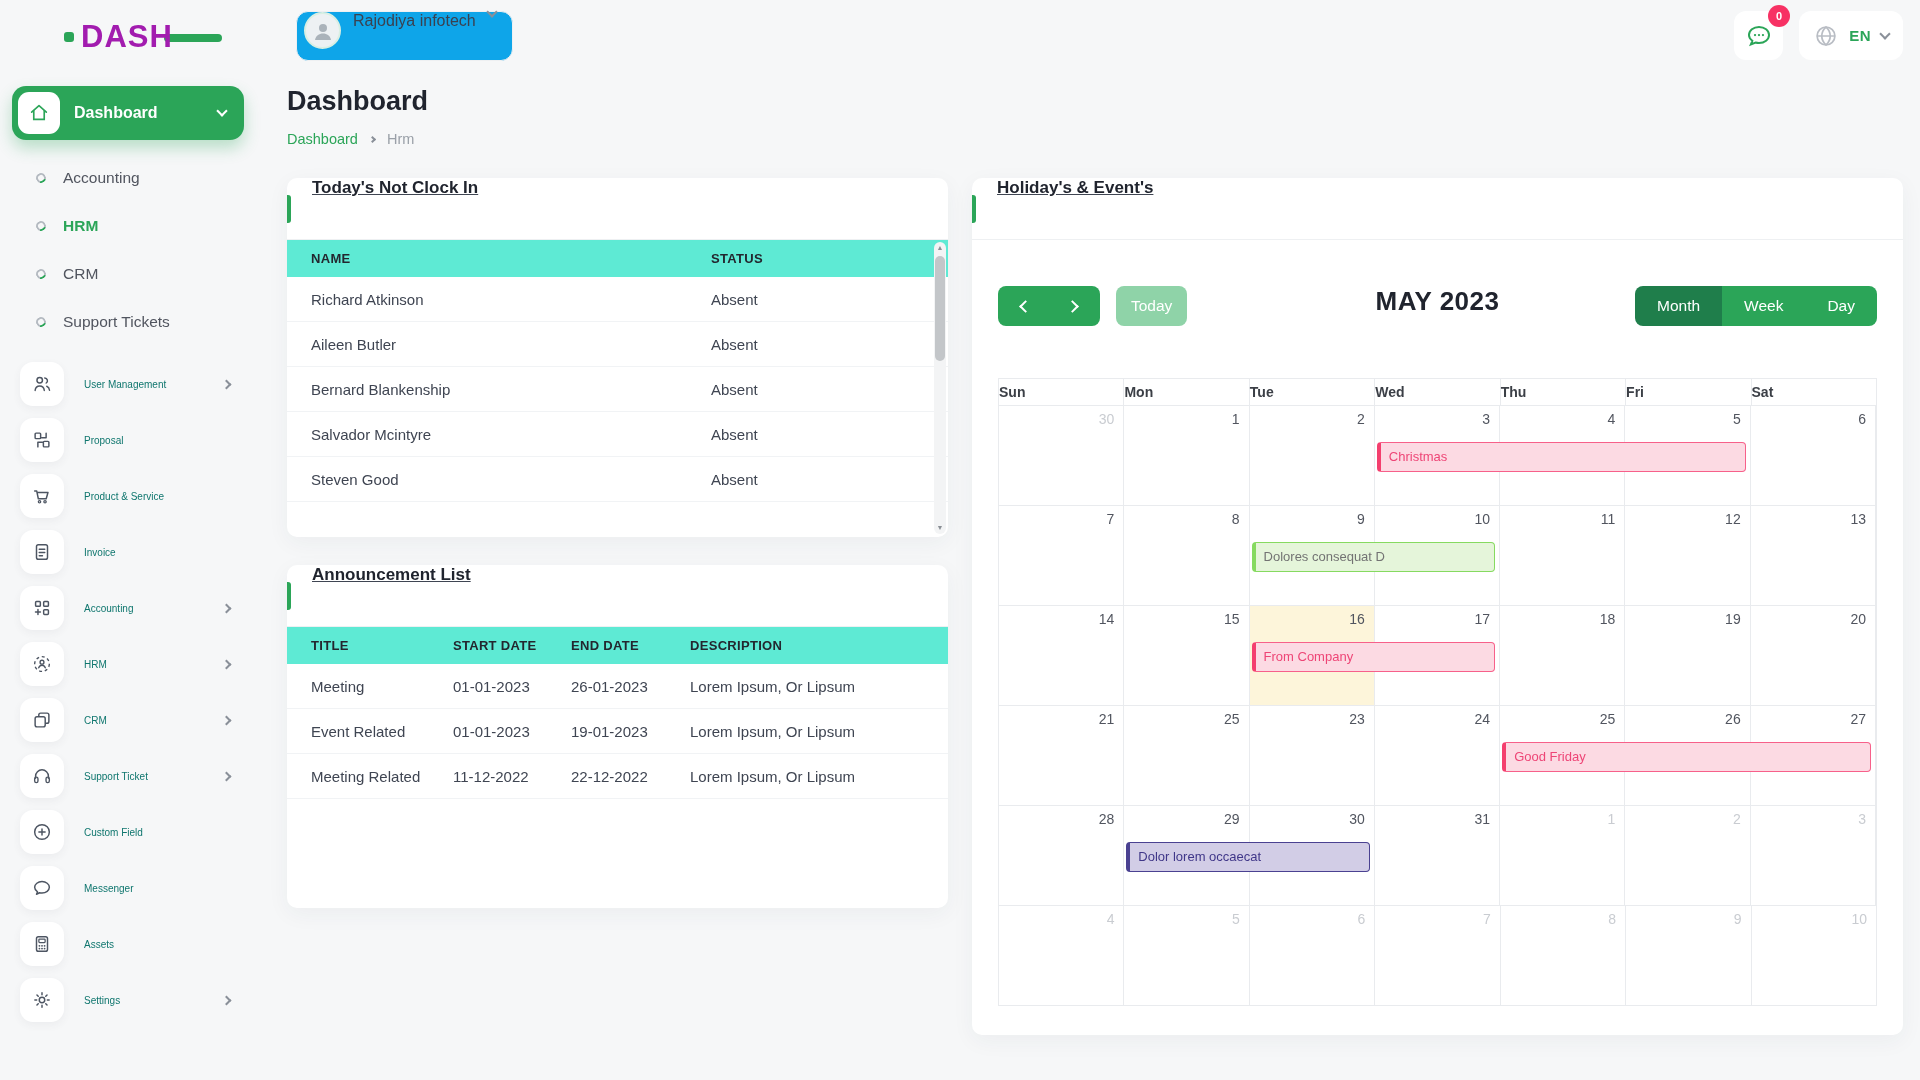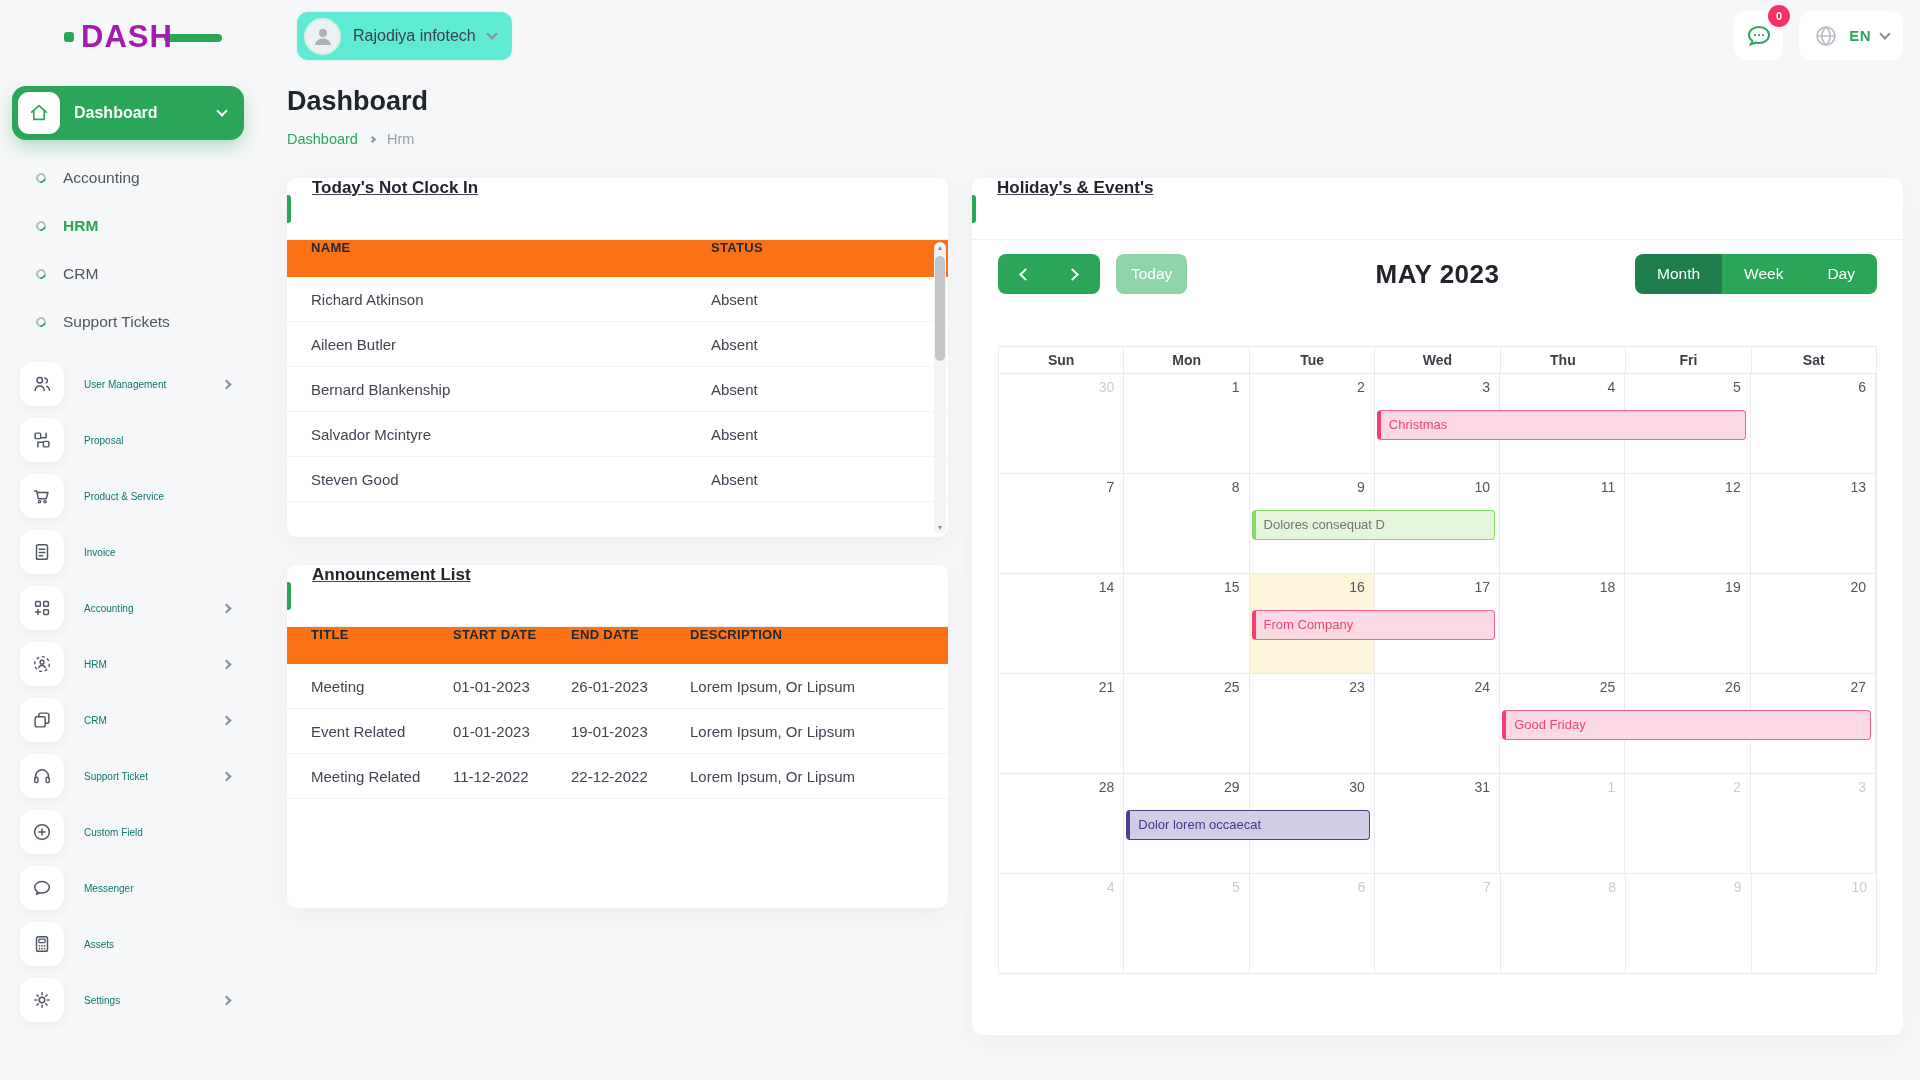--- a/index.html
+++ b/index.html
@@ -11,22 +11,22 @@
     overflow:hidden;
   }
   .app { position:relative; width:1920px; height:1080px; background:#f6f7f8; }
 
   
   .topbar { position:absolute; top:0; left:0; width:100%; height:72px; }
   .logo { position:absolute; left:64px; top:17px; height:40px; display:flex; align-items:center; gap:7px; cursor:pointer; }
   .logo-dot { width:10px; height:10px; border-radius:3px; background:var(--green); }
   .logo-text { font-size:31px; font-weight:800; letter-spacing:1px; color:#a21caf; position:relative; z-index:1; }
   .logo-bar { position:absolute; left:100px; top:17px; width:58px; height:8px; border-radius:4px; background:var(--green); }
-  .company-pill { position:absolute; left:296px; top:11px; height:50px; display:flex; align-items:center; gap:12px;
-    background:#5eead4; border:1px solid #eef0f2; border-radius:12px; padding:0 16px 0 7px; cursor:pointer;
+  .company-pill { position:absolute; left:296px; top:11px; height:50px; display:flex; gap:12px;
+    background:#0ea5e9; border:1px solid #eef0f2; border-radius:12px; padding:0 16px 0 7px; cursor:pointer;
     font-size:16px; color:#3a4150; font-family:inherit; }
   .avatar { width:37px; height:37px; border-radius:50%; background:#edf1f3; border:2px solid #d9efe3;
     display:flex; align-items:center; justify-content:center; overflow:hidden; }
   .topbar-right { position:absolute; right:17px; top:11px; display:flex; align-items:center; gap:16px; }
   .icon-btn { position:relative; width:49px; height:49px; background:#fff; border:none; border-radius:12px;
     display:flex; align-items:center; justify-content:center; cursor:pointer; }
   .badge { position:absolute; top:-6px; right:-7px; min-width:22px; height:22px; border-radius:11px;
     background:var(--badge-pink); color:#fff; font-size:11px; font-weight:700; display:flex; align-items:center;
     justify-content:center; padding:0 4px; }
   .lang-pill { height:49px; background:#fff; border:none; border-radius:12px; display:flex; align-items:center;
@@ -65,21 +65,21 @@
   .breadcrumb .chev { width:5px; height:5px; }
 
   .content { position:absolute; top:92px; left:0; right:0; display:flex; gap:24px; }
   .left-col { width:661px; display:flex; flex-direction:column; gap:28px; }
   .card { background:#fff; border-radius:10px; box-shadow:0 6px 22px rgba(45,55,75,.05); position:relative; }
   .card-head { position:relative; height:62px; border-bottom:1px solid #eef0f2; display:flex; align-items:flex-start;text-decoration:underline; }
   .accent-bar { position:absolute; left:0; top:17px; width:4px; height:28px; background:var(--green); border-radius:0 3px 3px 0; }
   .card-title { font-size:17px; font-weight:700; color:#20242e; padding-left:25px; }
 
   
-  .tbl-head { display:flex; height:37px; background:#f97316; }
+  .tbl-head { display:flex; height:37px; align-items:center; background:#5eead4; }
   .th { font-size:13px; font-weight:700; color:#23272f; letter-spacing:.3px; }
   .trow { display:flex; height:45px; align-items:center; border-bottom:1px solid #f1f3f5; }
   .td { font-size:15px; color:#3f4552; overflow:hidden; white-space:nowrap; }
   .col-pad { padding-left:24px; }
   .nci-name { flex:0 0 424px; }
   .nci-status { flex:1; }
   .ann-title { flex:0 0 166px; }
   .ann-start { flex:0 0 118px; }
   .ann-end { flex:0 0 119px; }
   .ann-desc { flex:1; }
@@ -88,36 +88,36 @@
 
   
   .scrollbar { position:absolute; top:64px; right:2px; bottom:3px; width:12px; background:#f3f4f5; border-radius:6px; }
   .sb-arrow { position:absolute; left:0; width:12px; height:12px; font-size:7px; color:#8b9096; text-align:center; line-height:12px; cursor:pointer; }
   .sb-up { top:0; }
   .sb-down { bottom:0; }
   .sb-thumb { position:absolute; left:1px; top:14px; width:10px; height:105px; border-radius:5px; background:#c3c6c9; cursor:pointer; }
 
   
   .card-cal { flex:1; height:857px; }
-  .cal-toolbar { margin:14px 26px 0; height:40px; position:relative; display:flex; align-items:center; }
+  .cal-toolbar { margin:46px 26px 0; height:40px; position:relative; display:flex; align-items:flex-start; }
   .nav-group { display:flex; border-radius:8px; overflow:hidden; }
   .nav-btn { width:51px; height:40px; background:var(--green); border:none; cursor:pointer; display:flex; align-items:center; justify-content:center; }
   .nav-btn .chev { width:9px; height:9px; border-width:2.5px; border-color:#fff; }
   .nav-btn .chev.left { transform:rotate(135deg); margin-left:4px; }
   .nav-btn .chev.right { margin-right:4px; }
   .today-btn { margin-left:16px; height:40px; padding:0 15px; background:var(--green-light); color:#fff;
     font-size:15.5px; border:none; border-radius:8px; cursor:default; font-family:inherit; }
   .cal-title { position:absolute; left:50%; transform:translateX(-50%); font-size:26px; font-weight:700; color:#20242e; letter-spacing:.5px; }
   .view-group { margin-left:auto; display:flex; border-radius:8px; overflow:hidden; }
   .view-btn { height:40px; padding:0 22px; border:none; background:var(--green); color:#fff; font-size:15.5px; cursor:pointer; font-family:inherit; }
   .view-btn.active { background:var(--green-dark); }
 
   .cal-grid { margin:52px 26px 0; height:628px; border:1px solid #e9ebee; }
   .cal-dow { display:flex; height:27px; border-bottom:1px solid #e9ebee; }
-  .dow-cell { flex:1; text-align:center; font-size:14px; font-weight:700; color:#3b3f46; line-height:26px; border-right:1px solid #e9ebee; }
+  .dow-cell { flex:1; text-align:left; font-size:14px; font-weight:700; color:#3b3f46; line-height:26px; border-right:1px solid #e9ebee; }
   .dow-cell:last-child { border-right:none; }
   .cweek { display:flex; height:100px; position:relative; border-bottom:1px solid #e9ebee; }
   .cweek:last-child { border-bottom:none; }
   .ccell { flex:1; position:relative; border-right:1px solid #e9ebee; cursor:pointer; }
   .ccell:last-child { border-right:none; }
   .dnum { position:absolute; top:5px; right:9px; font-size:14px; color:#51555f; }
   .ccell.muted .dnum { color:#c9ccd1; }
   .cevent { position:absolute; top:36px; height:30px; line-height:27px; border:1px solid; border-left-width:4px;
     border-radius:4px; font-size:13px; padding:0 8px; overflow:hidden; white-space:nowrap; cursor:pointer; }
 </style>

